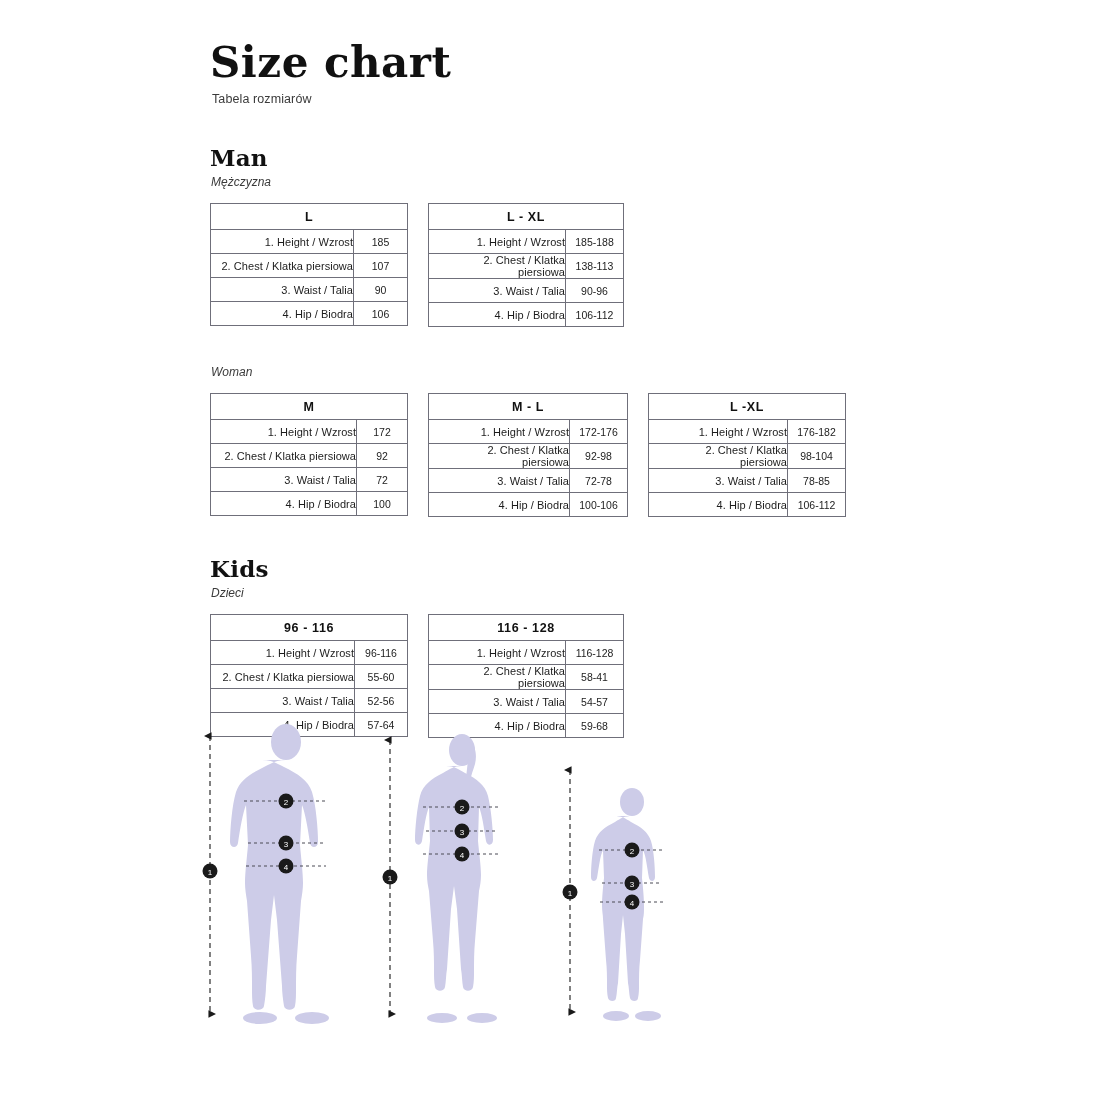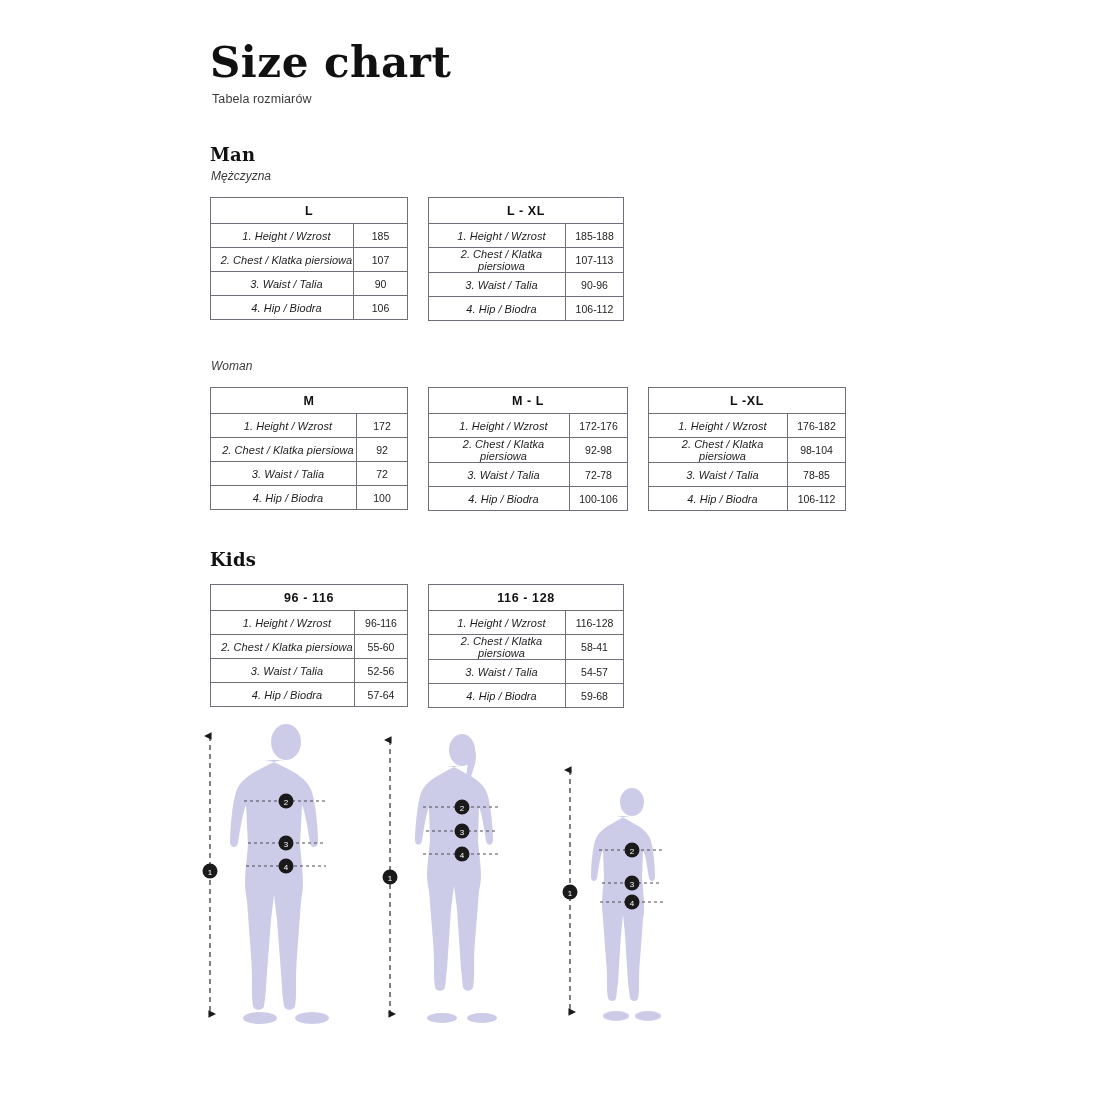--- a/index.html
+++ b/index.html
@@ -37,21 +37,21 @@
     color: #3a3a3a;
     margin: 6px 0 0 2px;
     letter-spacing: 0.1px;
   }
   
   .section {
     margin-top: 38px;
   }
   .section-title {
     font-family: "DejaVu Serif", serif;
-    font-size: 18px;
+    font-size: 23px;
     font-weight: 700;
     margin: 0;
     color: #111;
     letter-spacing: 0.2px;
   }
   .section-sub {
     font-size: 12px;
     color: #3a3a3a;
     margin: 4px 0 0 1px;
     font-style: italic;
@@ -79,24 +79,23 @@
   }
   table.size-table thead th {
     text-align: center;
     font-weight: 700;
     font-size: 12.5px;
     letter-spacing: 0.6px;
     height: 25px;
     color: #111;
   }
   table.size-table td.label {
-    text-align: center;
+    text-align: right;
     padding-left: 9px;
     letter-spacing: 0.05px;
-    font-style: italic;
   }
   table.size-table td.value {
     text-align: center;
     font-size: 10.5px;
   }
   
   .tbl-man-0 { width: 197px; }
   .tbl-man-0 col.c1 { width: 143px; }
   .tbl-man-0 col.c2 { width: 54px; }
 
@@ -187,21 +186,21 @@
               <th colspan="2">L - XL</th>
             </tr>
         </thead>
         <tbody>
           <tr>
             <td class="label">1. Height / Wzrost</td>
             <td class="value">185-188</td>
           </tr>
           <tr>
             <td class="label">2. Chest / Klatka piersiowa</td>
-            <td class="value">107-113</td>
+            <td class="value">138-113</td>
           </tr>
           <tr>
             <td class="label">3. Waist / Talia</td>
             <td class="value">90-96</td>
           </tr>
           <tr>
             <td class="label">4. Hip / Biodra</td>
             <td class="value">106-112</td>
           </tr>
         </tbody>
@@ -302,20 +301,21 @@
             <td class="value">106-112</td>
           </tr>
         </tbody>
       </table>
 
     </div>
   </div>
 
   <div class="section">
     <h2 class="section-title">Kids</h2>
+    <div class="section-sub">Dzieci</div>
     <div class="tables-row">
 
       <table class="size-table tbl-kids-0">
         <colgroup>
             <col class="c1">
             <col class="c2">
           </colgroup>
         <thead>
           <tr>
               <th colspan="2">96 - 116</th>

